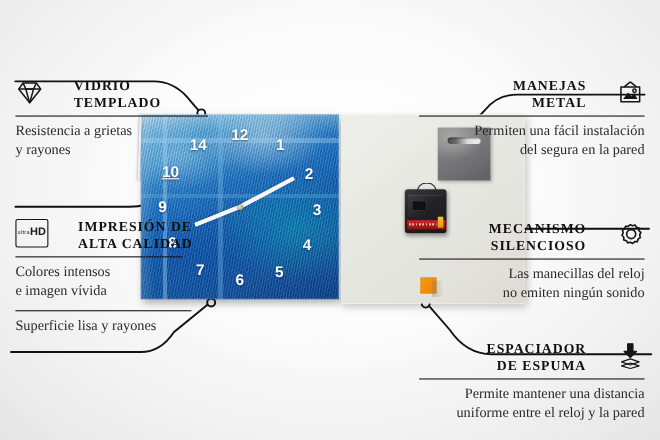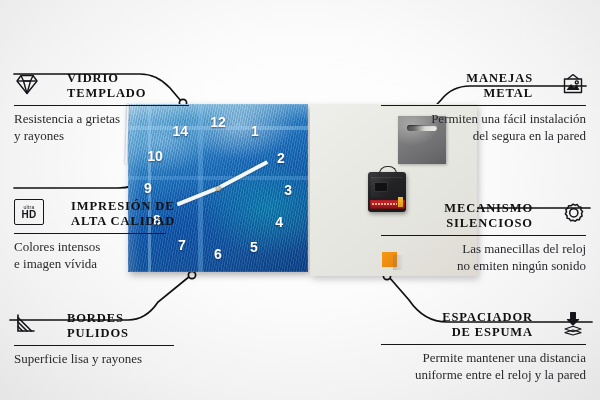--- a/index.html
+++ b/index.html
@@ -271,21 +271,20 @@
     white-space: pre-line;
   }
 
   
   .hd-badge {
     flex: 0 0 auto;
     width: 28px; height: 24px;
     border: 1.5px solid #15151a;
     border-radius: 2px;
     display: flex;
-    flex-direction: column;
     align-items: center;
     justify-content: center;
     line-height: 1;
   }
   .hd-badge .u {
     font-family: "Liberation Sans", sans-serif;
     font-size: 5px;
     letter-spacing: 0.3px;
     color: #15151a;
   }
@@ -334,21 +333,21 @@
     <span class="numeral" style="left:50%;  top:11%;">12</span>
     <span class="numeral" style="left:70.5%;top:16%;">1</span>
     <span class="numeral" style="left:85%;  top:32%;">2</span>
     <span class="numeral" style="left:89%;  top:51%;">3</span>
     <span class="numeral" style="left:84%;  top:70%;">4</span>
     <span class="numeral" style="left:70%;  top:85%;">5</span>
     <span class="numeral" style="left:50%;  top:89.5%;">6</span>
     <span class="numeral" style="left:30%;  top:84%;">7</span>
     <span class="numeral" style="left:16%;  top:69%;">8</span>
     <span class="numeral" style="left:11%;  top:50%;">9</span>
-    <span class="numeral" style="left:15%;  top:31%;">10</span>
+    <span class="numeral" style="left:15%;  top:31%;text-decoration:underline;">10</span>
     <span class="numeral" style="left:29%;  top:16%;">14</span>
 
     <div class="hand" id="hand-hour"></div>
     <div class="hand" id="hand-minute"></div>
     <div id="hand-second"></div>
     <div id="hand-cap"></div>
   </div>
 
   <div class="product" id="clock-back">
     <div id="hanger-plate">
@@ -392,32 +391,20 @@
       </div>
       <div class="f-title">IMPRESIÓN DE
 ALTA CALIDAD</div>
     </div>
     <div class="f-rule" style="width:152px;"></div>
     <div class="f-desc">Colores intensos
 e imagen vívida</div>
   </div>
 
   <div class="feature left" style="left:14px; top:280px;">
-    <div class="f-head">
-      <svg class="f-icon" viewBox="0 0 26 26">
-        <g stroke="#15151a" stroke-width="1.6" stroke-linecap="round" fill="none">
-          <path d="M4 4 L4 20 L20 20"></path>
-          <path d="M4 6.5 L17.5 20"></path>
-          <path d="M4 11 L13 20"></path>
-          <path d="M4 15.5 L8.5 20"></path>
-        </g>
-      </svg>
-      <div class="f-title">BORDES
-PULIDOS</div>
-    </div>
     <div class="f-rule" style="width:160px;"></div>
     <div class="f-desc">Superficie lisa y rayones</div>
   </div>
 
   <div class="feature right" style="left:381px; top:40px;">
     <div class="f-head">
       <svg class="f-icon" viewBox="0 0 26 26">
         <g stroke="#15151a" stroke-width="1.4" fill="none" stroke-linejoin="round">
           <path d="M13 3.5 L7.5 8"></path>
           <path d="M13 3.5 L18.5 8"></path>

